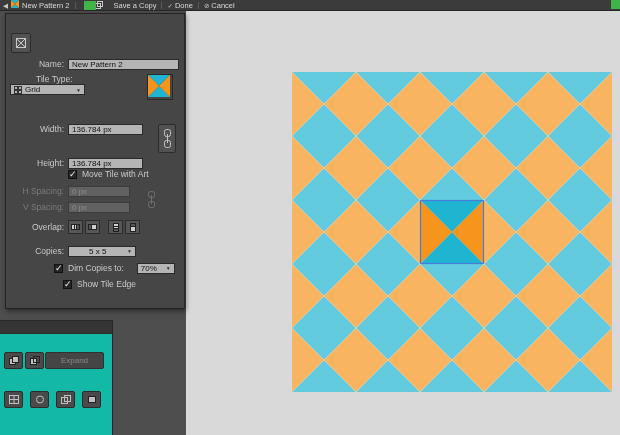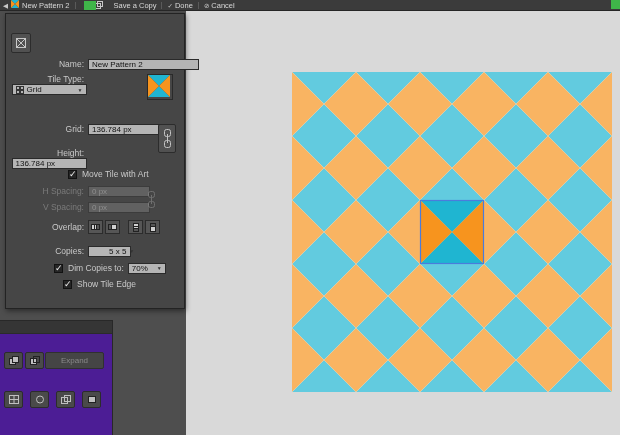--- a/index.html
+++ b/index.html
@@ -16,38 +16,38 @@
   .sep{width:1px;height:7px;background:#5A5A5A;margin:0 5px;}
   
   .panel{position:absolute;left:5px;top:13px;width:178px;height:294px;background:#464646;border:1px solid #232323;
     box-shadow:1px 2px 5px rgba(0,0,0,.45);z-index:4;}
   .panel-header{height:15px;background:linear-gradient(#545454,#3D3D3D);border-bottom:1px solid #2B2B2B;
     display:flex;align-items:center;justify-content:space-between;padding:0 6px;}
   .panel-title{font-size:8.5px;font-weight:bold;color:#E3E3E3;letter-spacing:.2px;}
   .tool-btn{position:absolute;left:5px;top:19px;width:18px;height:18px;background:#515151;border:1px solid #2C2C2C;border-radius:2px;
     display:flex;align-items:center;justify-content:center;}
   .prow{position:absolute;left:4px;display:flex;align-items:center;height:12px;font-size:8.5px;color:#C9C9C9;white-space:nowrap;}
-  .plabel{display:inline-block;width:54px;text-align:right;margin-right:4px;margin-left:20px;}
+  .plabel{display:inline-block;width:54px;text-align:right;margin-right:4px;}
   .pfield{display:flex;align-items:center;background:#B5B5B5;border:1px solid #2A2A2A;height:11px;box-sizing:border-box;
     color:#121212;font-size:8px;padding:0 3px;}
   .pfield input{border:0;background:transparent;font:8px "Liberation Sans",sans-serif;color:#121212;width:100%;padding:0;}
   .dd{margin-left:auto;font-size:5px;color:#333;padding-left:3px;}
   .disabled .plabel{color:#7A7A7A;}
   .disabled .pfield{background:#616161;color:#8F8F8F;border-color:#3C3C3C;}
   .disabled .dd{color:#4A4A4A;}
   .cb{width:9px;height:9px;background:#262626;border:1px solid #121212;color:#F0F0F0;font-size:9px;line-height:7px;
     text-align:center;box-sizing:border-box;margin-right:5px;overflow:visible;}
   .swatch-preview{position:absolute;left:141px;top:60px;width:24px;height:24px;border:1px solid #2A2A2A;}
   .link-btn{position:absolute;left:152px;top:110px;width:16px;height:27px;background:#515151;border:1px solid #2C2C2C;border-radius:2px;
     display:flex;align-items:center;justify-content:center;}
   .spacing-link{position:absolute;left:138px;top:174px;width:14px;height:22px;display:flex;align-items:center;justify-content:center;opacity:.5;}
   .ov-btn{width:13px;height:12px;background:#565656;border:1px solid #2C2C2C;margin-right:2px;display:flex;align-items:center;justify-content:center;}
   .ov-gap{width:6px;}
   
-  .bpanel{position:absolute;left:0;top:320px;width:112px;height:115px;background:#4c1d95;border-top:1px solid #282828;border-right:1px solid #282828;z-index:4;}
+  .bpanel{position:absolute;left:0;top:320px;width:112px;height:115px;background:#14b8a6;border-top:1px solid #282828;border-right:1px solid #282828;z-index:4;}
   .bpanel-header{height:12px;background:#353535;border-bottom:1px solid #2B2B2B;}
   .icon-btn{position:absolute;width:17px;height:15px;background:#4A4A4A;border:1px solid #2C2C2C;border-radius:2px;
     display:flex;align-items:center;justify-content:center;}
   .expand-btn{position:absolute;left:45px;top:31px;width:57px;height:15px;background:#454545;border:1px solid #303030;border-radius:2px;
     font-size:8px;color:#8A8A8A;display:flex;align-items:center;justify-content:center;}
 </style>
 </head>
 <body>
 
 <div id="stage">
@@ -146,27 +146,27 @@
       <svg width="22" height="22">
         <polygon class="tri-c" points="0,0 22,0 11,11" fill="#1FB5D1"></polygon>
           <polygon class="tri-c" points="0,22 11,11 22,22" fill="#1FB5D1"></polygon>
         <polygon class="tri-o" points="0,0 11,11 0,22" fill="#F7941E"></polygon>
           <polygon class="tri-o" points="22,0 22,22 11,11" fill="#F7941E"></polygon>
       </svg>
     </div>
 
 
     <div class="prow" style="top:109px;">
-      <span class="plabel">Grid:</span>
+      <span class="plabel">Width:</span>
       <div class="pfield" style="width:75px;">
         <span>136.784 px</span>
       </div>
     </div>
 
-    <div class="prow" style="top:134px;flex-direction:column;">
+    <div class="prow" style="top:143px;">
       <span class="plabel">Height:</span>
       <div class="pfield" style="width:75px;">
         <span>136.784 px</span>
       </div>
     </div>
 
     <div class="link-btn">
       <svg width="11" height="21">
         <rect x="2.5" y="1.5" width="6" height="7" rx="2" fill="none" stroke="#C4C4C4"></rect>
         <rect x="2.5" y="12.5" width="6" height="7" rx="2" fill="none" stroke="#C4C4C4"></rect>
@@ -226,29 +226,29 @@
       <span class="ov-btn">
         <svg width="8" height="9">
             <rect x="1.5" y="0.5" width="5" height="5" fill="none" stroke="#222"></rect>
             <rect x="1.5" y="3.5" width="5" height="5" fill="#D0D0D0" stroke="#222"></rect>
           </svg>
       </span>
     </div>
 
     <div class="prow" style="top:231px;">
       <span class="plabel">Copies:</span>
-      <div class="pfield" style="width:43px;padding-left:20px;">
+      <div class="pfield" style="width:68px;padding-left:20px;">
         <span>5 x 5</span>
         <span class="dd">▼</span>
       </div>
     </div>
 
     <div class="prow" style="top:248px;">
       <span class="cb" style="margin-left:44px;">✓</span>
-      <span style="margin-right:4px;">Dim Copies to:</span>
+      <span style="margin-right:13px;">Dim Copies to:</span>
       <div class="pfield" style="width:38px;">
         <span>70%</span>
         <span class="dd">▼</span>
       </div>
     </div>
 
     <div class="prow" style="top:264px;">
       <span class="cb" style="margin-left:53px;">✓</span>
       <span>Show Tile Edge</span>
     </div>

